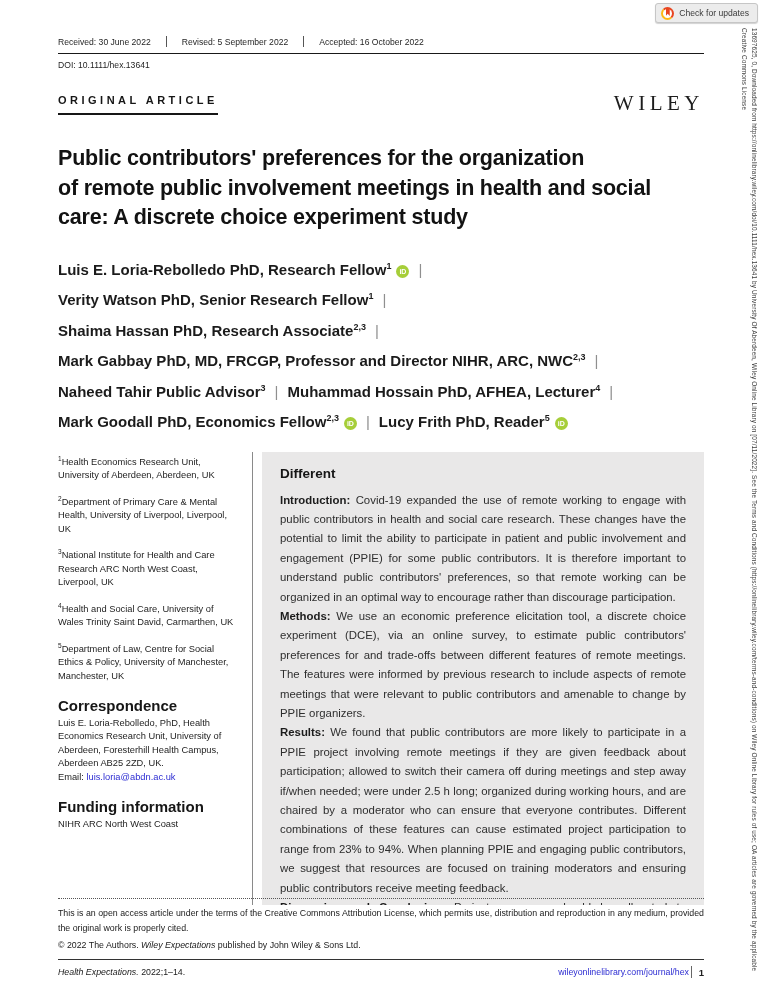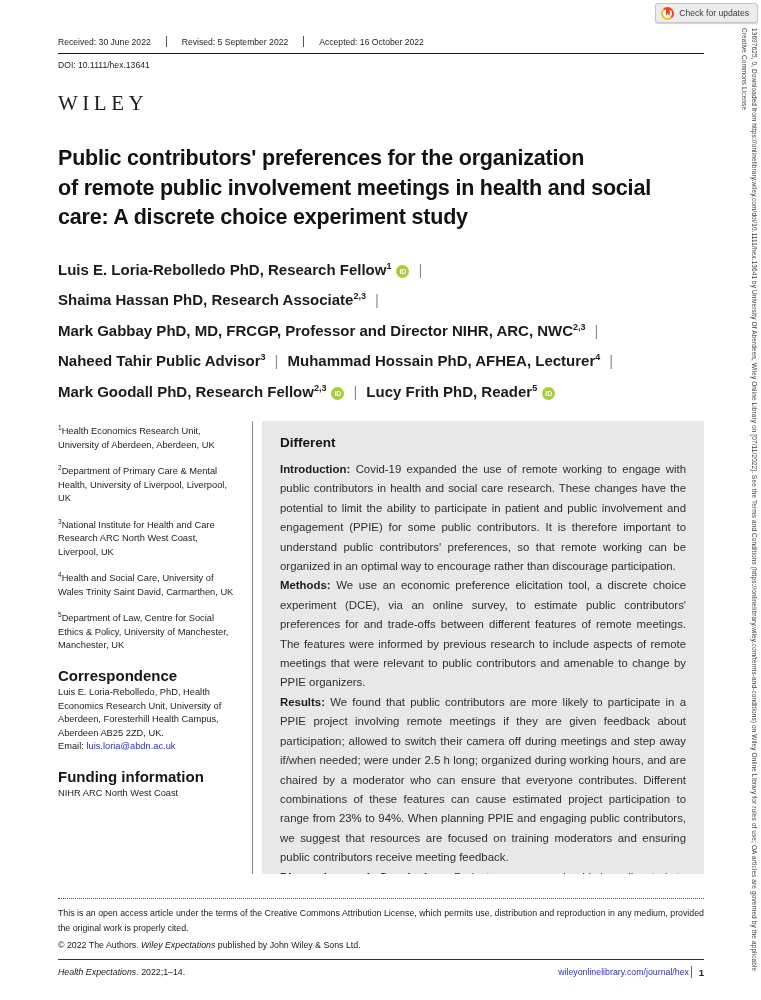--- a/index.html
+++ b/index.html
@@ -85,35 +85,37 @@
       <span>Received: 30 June 2022</span>
       <span class="meta-sep"></span>
       <span>Revised: 5 September 2022</span>
       <span class="meta-sep"></span>
       <span>Accepted: 16 October 2022</span>
     </div>
 
     <div class="doi">DOI: 10.1111/hex.13641</div>
 
     <div class="type-row">
+      <span class="article-type">ORIGINAL ARTICLE</span>
       <span class="brand">WILEY</span>
     </div>
 
     <div class="title" id="title">
         <div>Public contributors' preferences for the organization</div>
         <div>of remote public involvement meetings in health and social</div>
         <div>care: A discrete choice experiment study</div>
       </div>
 
     <div class="authors" id="authors">
         <div class="author-line"><span>Luis E. Loria-Rebolledo PhD, Research Fellow</span><sup>1</sup><span class="orcid">iD</span><span class="pipe">|</span></div>
+        <div class="author-line"><span>Verity Watson PhD, Senior Research Fellow</span><sup>1</sup><span class="pipe">|</span></div>
         <div class="author-line"><span>Shaima Hassan PhD, Research Associate</span><sup>2,3</sup><span class="pipe">|</span></div>
         <div class="author-line"><span>Mark Gabbay PhD, MD, FRCGP, Professor and Director NIHR, ARC, NWC</span><sup>2,3</sup><span class="pipe">|</span></div>
         <div class="author-line"><span>Naheed Tahir Public Advisor</span><sup>3</sup><span class="pipe">|</span><span>Muhammad Hossain PhD, AFHEA, Lecturer</span><sup>4</sup><span class="pipe">|</span></div>
-        <div class="author-line"><span>Mark Goodall PhD, Research Fellow</span><sup>2,3</sup><span class="orcid">iD</span><span class="pipe">|</span><span>Lucy Frith PhD, Reader</span><sup>5</sup><span class="orcid">iD</span></div>
+        <div class="author-line"><span>Mark Goodall PhD, Economics Fellow</span><sup>2,3</sup><span class="orcid">iD</span><span class="pipe">|</span><span>Lucy Frith PhD, Reader</span><sup>5</sup><span class="orcid">iD</span></div>
       </div>
 
     <div class="columns">
       <div class="left-col">
         <div id="affiliations">
             <p class="aff"><sup>1</sup>Health Economics Research Unit, University of Aberdeen, Aberdeen, UK</p>
             <p class="aff"><sup>2</sup>Department of Primary Care &amp; Mental Health, University of Liverpool, Liverpool, UK</p>
             <p class="aff"><sup>3</sup>National Institute for Health and Care Research ARC North West Coast, Liverpool, UK</p>
             <p class="aff"><sup>4</sup>Health and Social Care, University of Wales Trinity Saint David, Carmarthen, UK</p>
             <p class="aff"><sup>5</sup>Department of Law, Centre for Social Ethics &amp; Policy, University of Manchester, Manchester, UK</p>

